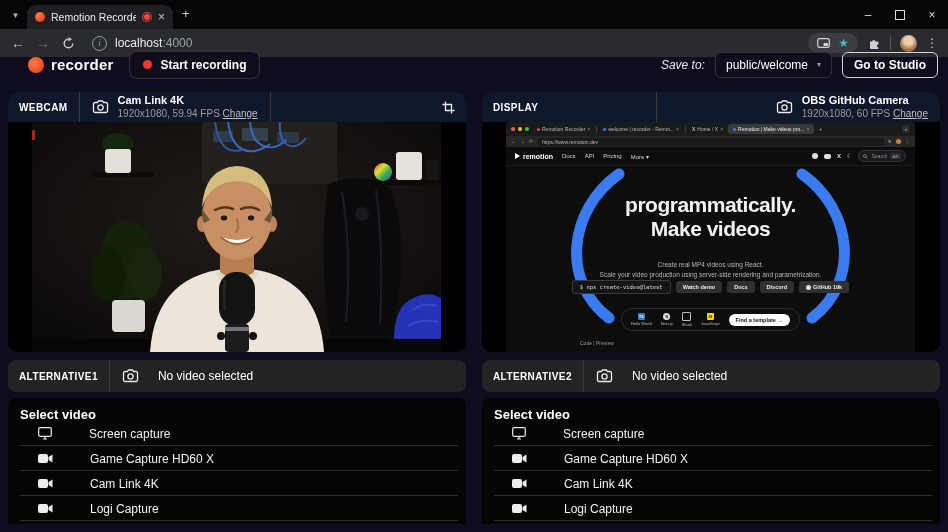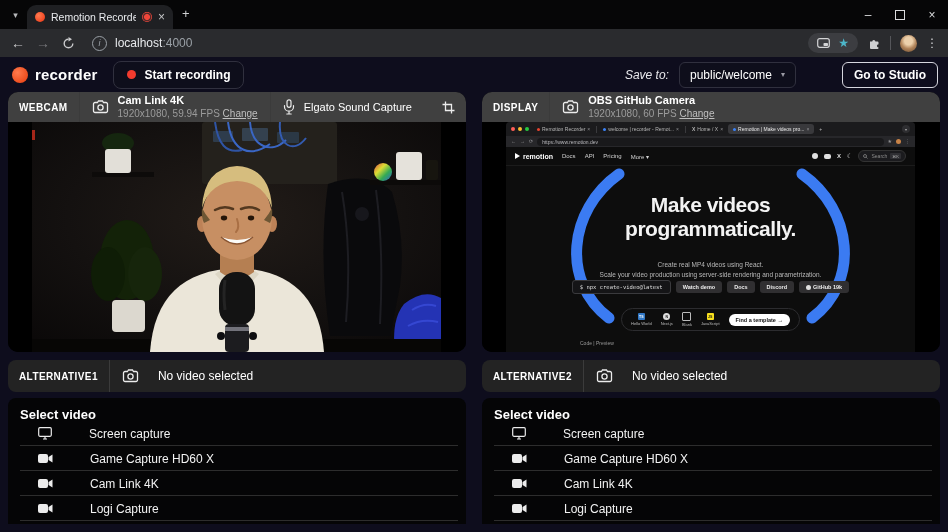--- a/index.html
+++ b/index.html
@@ -34,38 +34,38 @@
   .urltext .host{color:#e8eaed;}
   .urltext .port{color:#9aa0a6;}
   .toolbar-right{margin-left:auto;display:flex;align-items:center;gap:9px;padding-right:10px;}
   .mediapill{display:flex;align-items:center;gap:8px;background:#3c3d41;border-radius:11px;padding:4px 9px;}
   .star{color:#4db6c9;font-size:12px;line-height:1;}
   .vsep{width:1px;height:14px;background:#55565a;}
   .avatar{width:17px;height:17px;border-radius:50%;
     background:radial-gradient(circle at 50% 35%,#ecd0ab 0 28%,#b2855b 55%,#6f4e31 95%);}
   .kebab{color:#d3d4d6;font-size:12px;}
   
-  .appheader{position:absolute;top:57px;left:0;right:0;height:35px;display:flex;align-items:center;}
+  .appheader{position:absolute;top:47px;left:0;right:0;height:35px;display:flex;align-items:center;padding-left:16px;}
   .logo{display:flex;align-items:center;gap:7px;margin-left:12px;}
   .logodot{width:16px;height:16px;border-radius:50%;background:radial-gradient(circle at 35% 35%,#ff7a4d,#ee4d1e 72%);}
   .logotext{font-weight:bold;font-size:15px;letter-spacing:.2px;}
   .recbtn{margin-left:16px;display:flex;align-items:center;gap:8px;background:#0e0e1b;border:1px solid #30303e;
     border-radius:8px;padding:6px 13px;font-size:12px;font-weight:bold;cursor:pointer;}
   .recdot{width:9px;height:9px;border-radius:50%;background:#f23b2e;}
   .header-right{margin-left:auto;display:flex;align-items:center;gap:10px;padding-right:10px;}
   .saveto{font-size:12px;color:#e8e8ec;font-style:italic;}
   .dropdown{display:flex;align-items:center;gap:9px;background:#0e0e1b;border:1px solid #30303e;border-radius:6px;
     padding:5px 10px;font-size:12px;cursor:pointer;}
   .chev{font-size:8px;color:#9a9aa4;}
-  .studio{border:1px solid #d6d6de;border-radius:6px;padding:5px 11px;font-size:12px;font-weight:bold;cursor:pointer;margin-left:36px;}
+  .studio{border:1px solid #d6d6de;border-radius:6px;padding:5px 11px;font-size:12px;font-weight:bold;cursor:pointer;}
   
   .card{position:absolute;background:#000;border-radius:10px;overflow:hidden;}
   #webcam-card{left:8px;top:92px;width:458px;height:260px;}
   #display-card{left:482px;top:92px;width:458px;height:260px;}
-  .cardheader{height:30px;background:#404040;display:flex;align-items:center;}
+  .cardheader{height:30px;background:#0f172a;display:flex;align-items:center;justify-content:space-between;}
   .plabel{font-size:10px;font-weight:bold;letter-spacing:.4px;padding:0 11px;flex:none;}
   .vdiv{width:1px;height:30px;background:#3b3b3b;flex:none;}
   .devblock{display:flex;align-items:center;gap:9px;padding:0 12px;}
   .devtext{line-height:1.2;}
   .devname{font-size:11px;font-weight:bold;}
   .devspecs{font-size:10px;color:#9b9b9b;}
   .change{color:#bfbfbf;text-decoration:underline;cursor:pointer;}
   .audiolabel{font-size:11px;}
   .cropbtn{margin-left:auto;margin-right:11px;cursor:pointer;display:flex;}
   .cardcontent{position:relative;height:230px;background:#000;}
@@ -208,27 +208,20 @@
       </svg>
       <div class="devtext">
         <div class="devname">Cam Link 4K</div>
         <div class="devspecs">
           <span>1920x1080, 59.94 FPS</span>
           <span class="change">Change</span>
         </div>
       </div>
     </div>
     <span class="vdiv"></span>
-    <div class="devblock">
-      <svg width="12" height="16" viewBox="0 0 12 16">
-        <rect x="4" y="0.8" width="4" height="7.5" rx="2" fill="none" stroke="#ececec" stroke-width="1.2"></rect>
-        <path d="M1.5 6.5 v1.2 a4.5 4.5 0 0 0 9 0 V6.5 M6 12.4 v2.4 M3.8 15 h4.4" fill="none" stroke="#ececec" stroke-width="1.2" stroke-linecap="round"></path>
-      </svg>
-      <span class="audiolabel">Elgato Sound Capture</span>
-    </div>
     <span class="cropbtn">
       <svg width="13" height="13" viewBox="0 0 13 13">
         <path d="M3.5 0.5 v9 h9 M0.5 3.5 h9 v9" fill="none" stroke="#ececec" stroke-width="1.3"></path>
       </svg>
     </span>
   </div>
   <div class="cardcontent">
     <div class="videobox">
       <svg width="409" height="230" viewBox="0 0 409 230">
         <defs>
@@ -382,22 +375,22 @@
               <span class="mkbd">⌘K</span>
             </span>
           </span>
         </div>
         <div class="mhero">
           <svg class="parens" width="409" height="187" viewBox="0 0 409 187">
             <path d="M113 8 C 62 44, 55 116, 103 152" fill="none" stroke="#3b7bf2" stroke-width="11" stroke-linecap="round"></path>
             <path d="M296 8 C 347 44, 354 116, 306 152" fill="none" stroke="#3b7bf2" stroke-width="11" stroke-linecap="round"></path>
           </svg>
           <div class="mtitle">
+            <div>programmatically.</div>
             <div>Make videos</div>
-            <div>programmatically.</div>
           </div>
           <div class="msub">
             <div>Create real MP4 videos using React.</div>
             <div>Scale your video production using server-side rendering and parametrization.</div>
           </div>
           <div class="mbtns">
             <span class="mcode">$ npx create-video@latest</span>
             <span class="mbtn">Watch demo</span>
             <span class="mbtn">Docs</span>
             <span class="mbtn">Discord</span>

